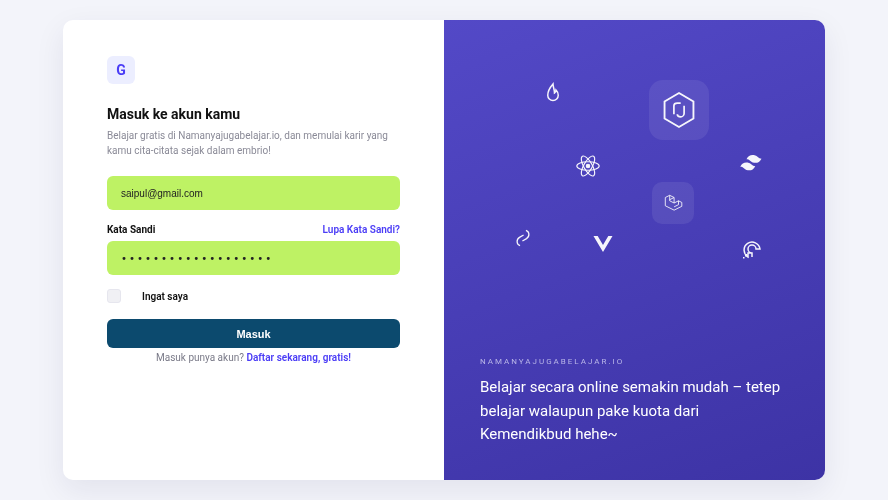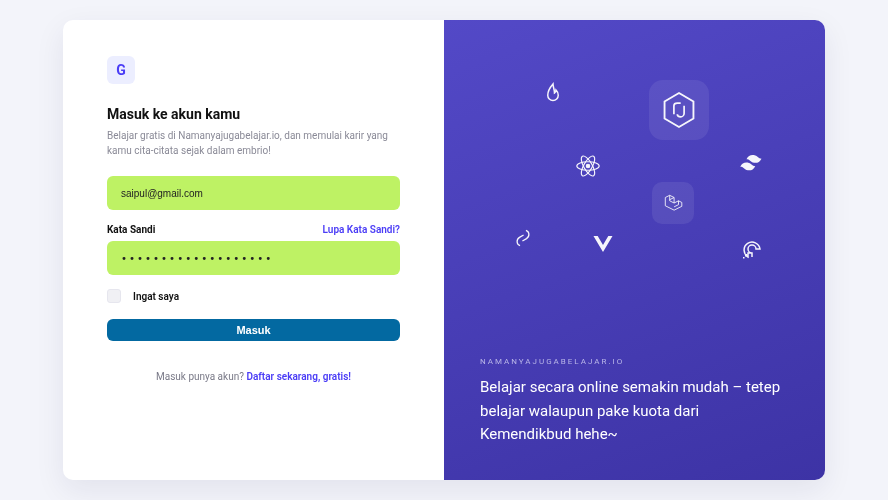--- a/index.html
+++ b/index.html
@@ -34,30 +34,30 @@
     .field-label { font-size:10px; font-weight:700; color:#111; }
     .forgot { font-size:10px; font-weight:600; color:#4b3df6; cursor:pointer; }
     .text-input {
       width:100%; height:34px; border:none; border-radius:6px;
       background:#bef264; padding:0 14px;
       font-size:10px; color:#222; outline:none;
       margin-bottom:14px;
     }
     .text-input::placeholder { color:#777; }
     .pwd { letter-spacing:2px; font-family:monospace; }
-    .remember-row { display:flex; align-items:center; gap:12px; margin-bottom:16px; }
+    .remember-row { display:flex; align-items:center; gap:21px; margin-bottom:16px; }
     .checkbox {
       width:14px; height:14px; border-radius:3px; background:#f0f0f4;
       border:1px solid #e6e6ee; cursor:pointer;
     }
     .remember-label { font-size:10px; font-weight:600; color:#111; }
     .submit-btn {
-      width:100%; height:22px; border:none; border-radius:6px;
-      background:#0369a1; color:#fff; font-size:11px; font-weight:600;
-      cursor:pointer; margin-bottom:30px;
+      width:100%; height:29px; border:none; border-radius:6px;
+      background:#0c4a6e; color:#fff; font-size:11px; font-weight:600;
+      cursor:pointer; margin-bottom:4px;
     }
     .footer { text-align:center; font-size:10px; color:#7a7a88; }
     .footer .link { color:#4b3df6; font-weight:600; cursor:pointer;margin-top:40px; }
     
     .right {
       flex:0 0 50%;
       background:linear-gradient(160deg,#5349c7 0%,#3d33a5 100%);
       padding:30px 36px 34px 36px;
       position:relative; color:#fff;
       display:flex; flex-direction:column; justify-content:flex-end;

